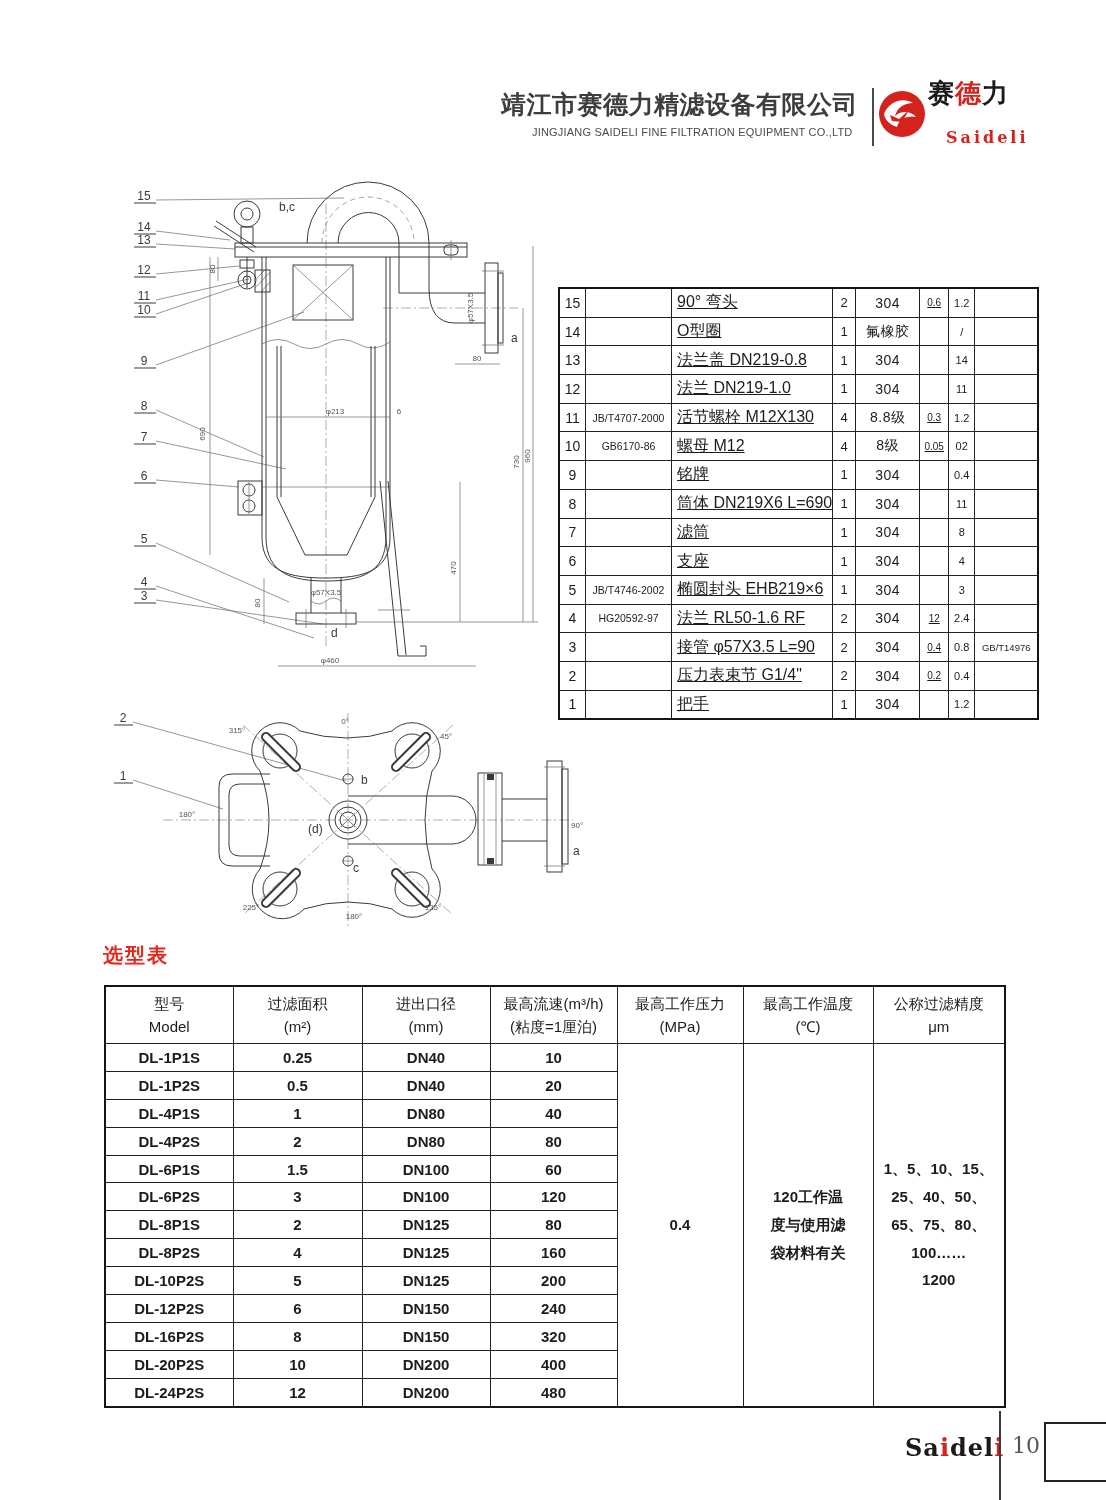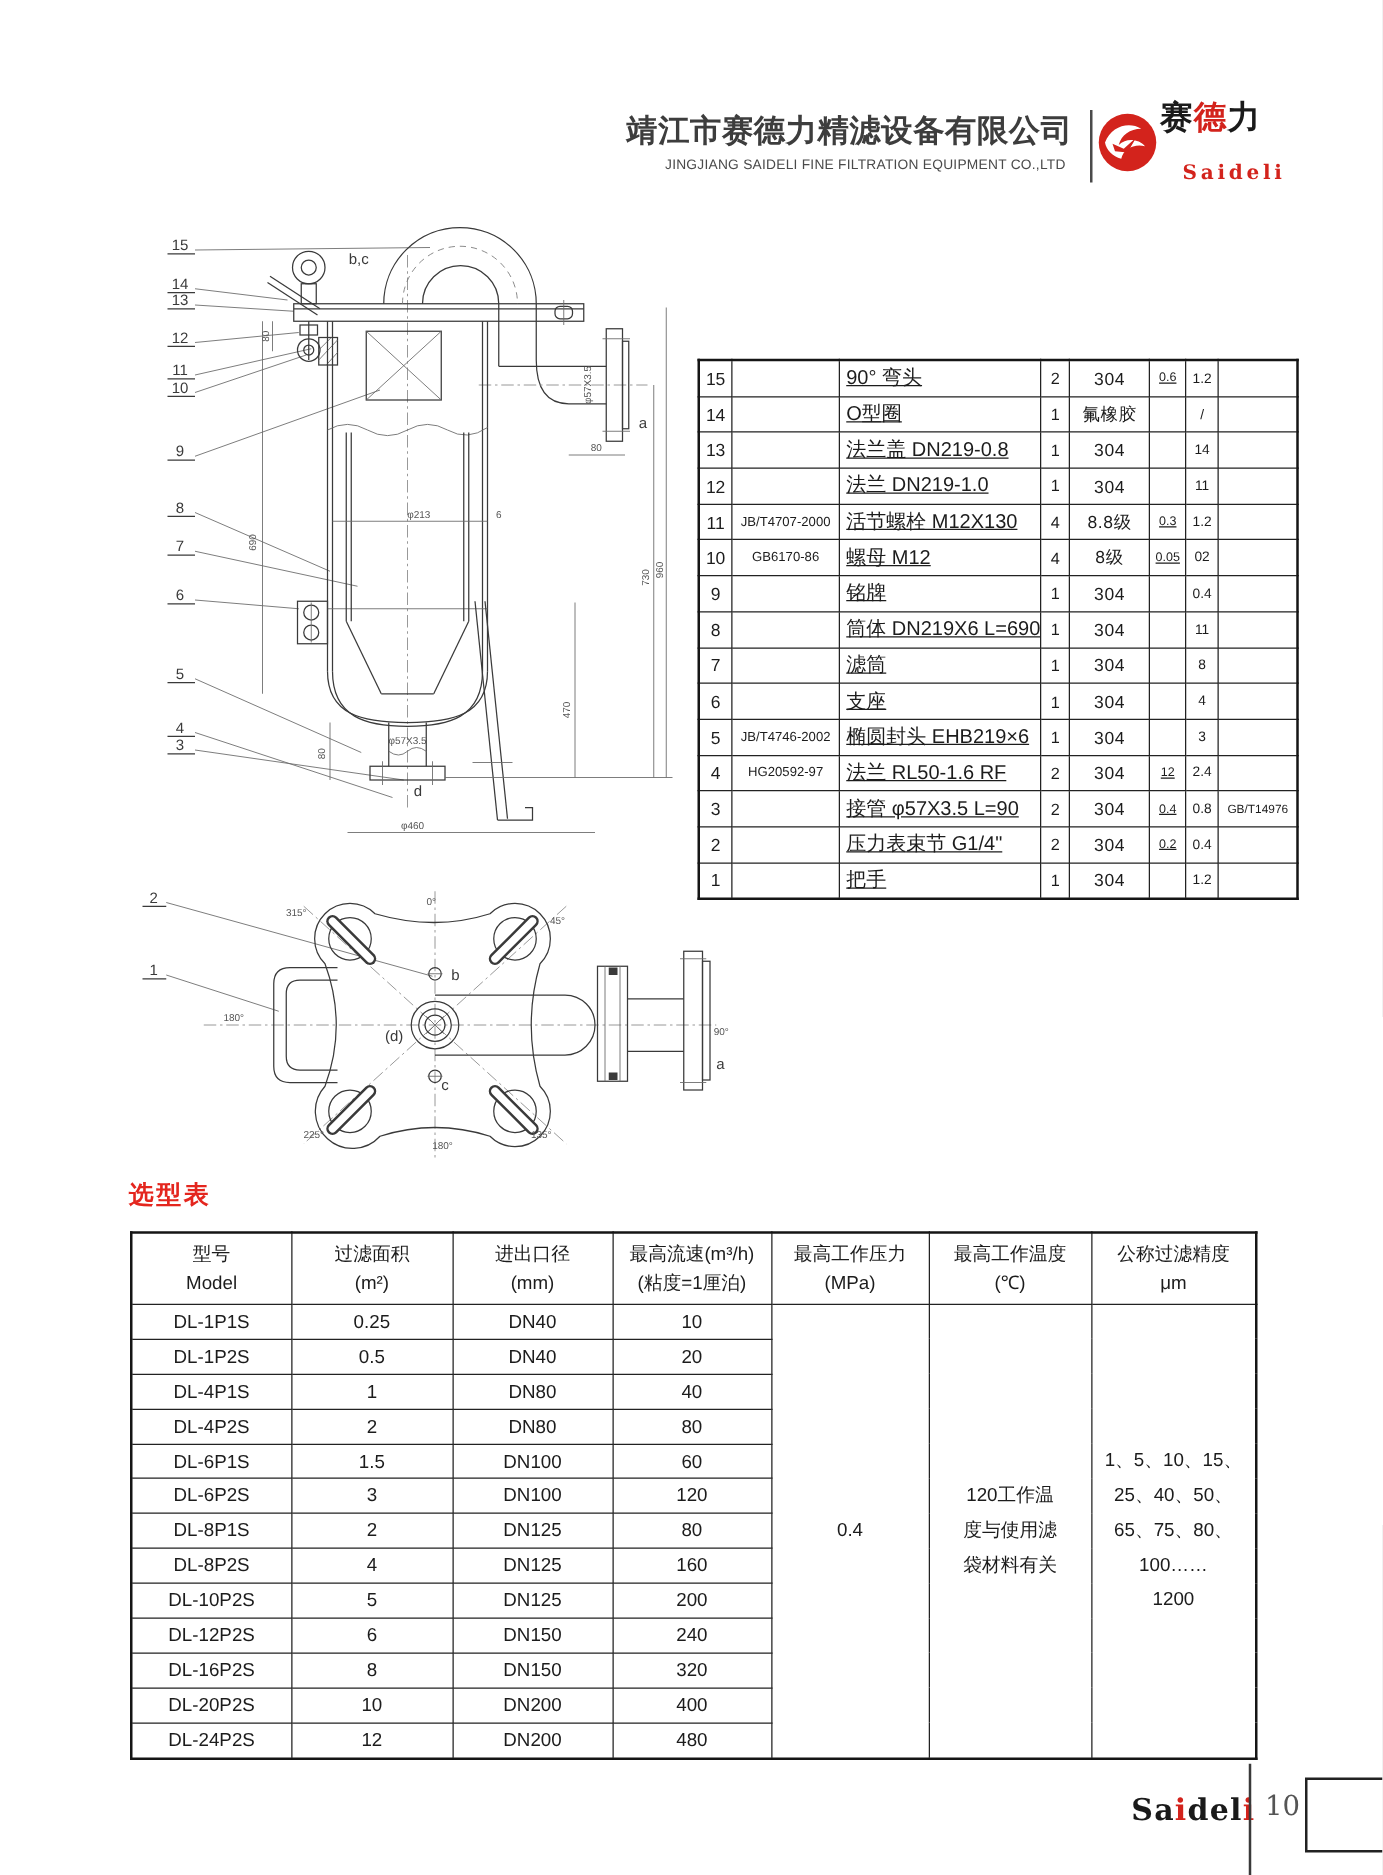--- a/index.html
+++ b/index.html
@@ -37,21 +37,21 @@
   #bom td:nth-child(4){width:22px;font-size:13px;}
   #bom td:nth-child(5){width:63px;font-size:14px;letter-spacing:0.5px;margin-left:12px;}
   #bom td:nth-child(6){width:28px;font-size:10px;text-decoration:underline;}
   #bom td:nth-child(7){width:25px;font-size:11px;}
   #bom td:nth-child(8){width:62px;font-size:9.5px;}
 
   
   .sel-title{left:103px;top:942px;font-size:20px;font-weight:bold;color:#e4261e;letter-spacing:2px;}
   #sel{position:absolute;left:104px;top:985px;border-collapse:collapse;table-layout:fixed;border:2px solid #151515;}
   #sel th{border:1px solid #222;height:56px;font-weight:normal;font-size:15px;line-height:1.55;padding:0;}
-  #sel td{border:1px solid #222;height:26.9px;text-align:center;font-size:15px;padding:0;}
+  #sel td{border:1px solid #222;height:26.9px;text-align:center;font-size:15px;padding:0;font-weight:bold;}
   #sel col.c0{width:128px;} #sel col.c1{width:129px;} #sel col.c2{width:128px;} #sel col.c3{width:127px;}
   #sel col.c4{width:126px;} #sel col.c5{width:130px;} #sel col.c6{width:132px;}
   #sel td.merge{white-space:pre-line;line-height:1.85;vertical-align:middle;}
 
   
   .footer-logo{left:905px;top:1433px;font-family:"DejaVu Serif",serif;font-weight:bold;font-size:24px;letter-spacing:1px;}
   .footer-logo .k{color:#1a1a1a;margin-top:24px;} .footer-logo .r{color:#d3231c;}
   .footer-line{left:999px;top:1411px;width:2px;height:89px;background:#3a3a3a;}
   .footer-page{left:1012px;top:1433px;font-family:"DejaVu Serif",serif;font-size:22px;color:#555;}
   .footer-box{left:1044px;top:1422px;width:80px;height:56px;border:2px solid #222;background:#fff;}

